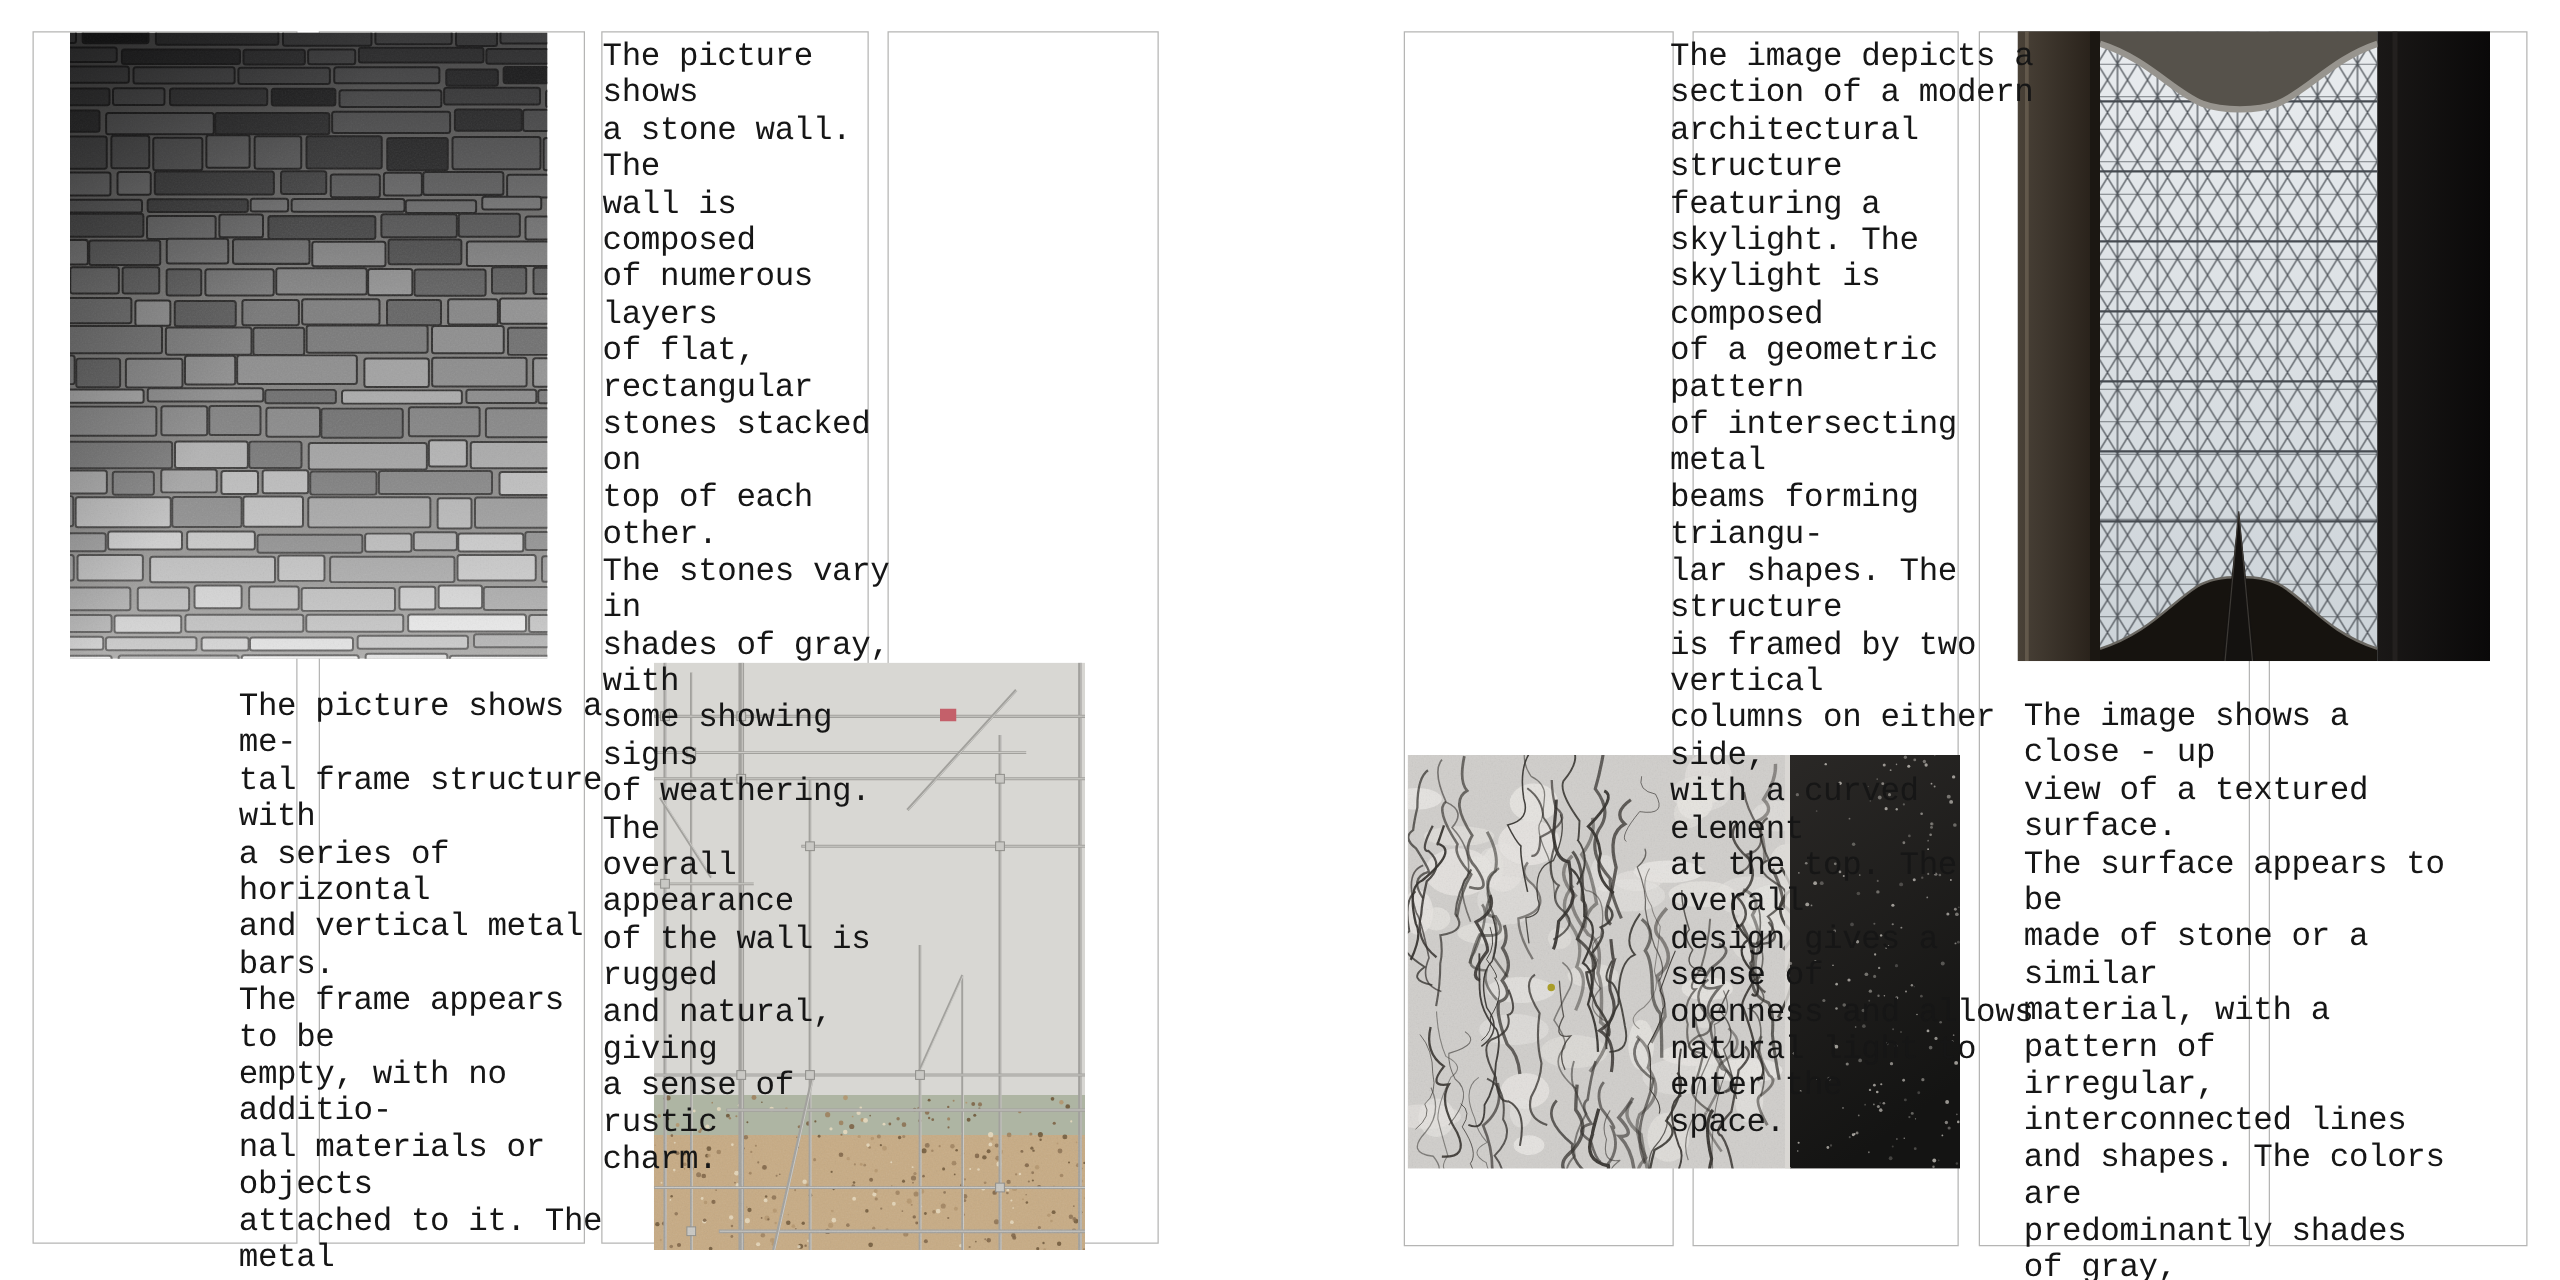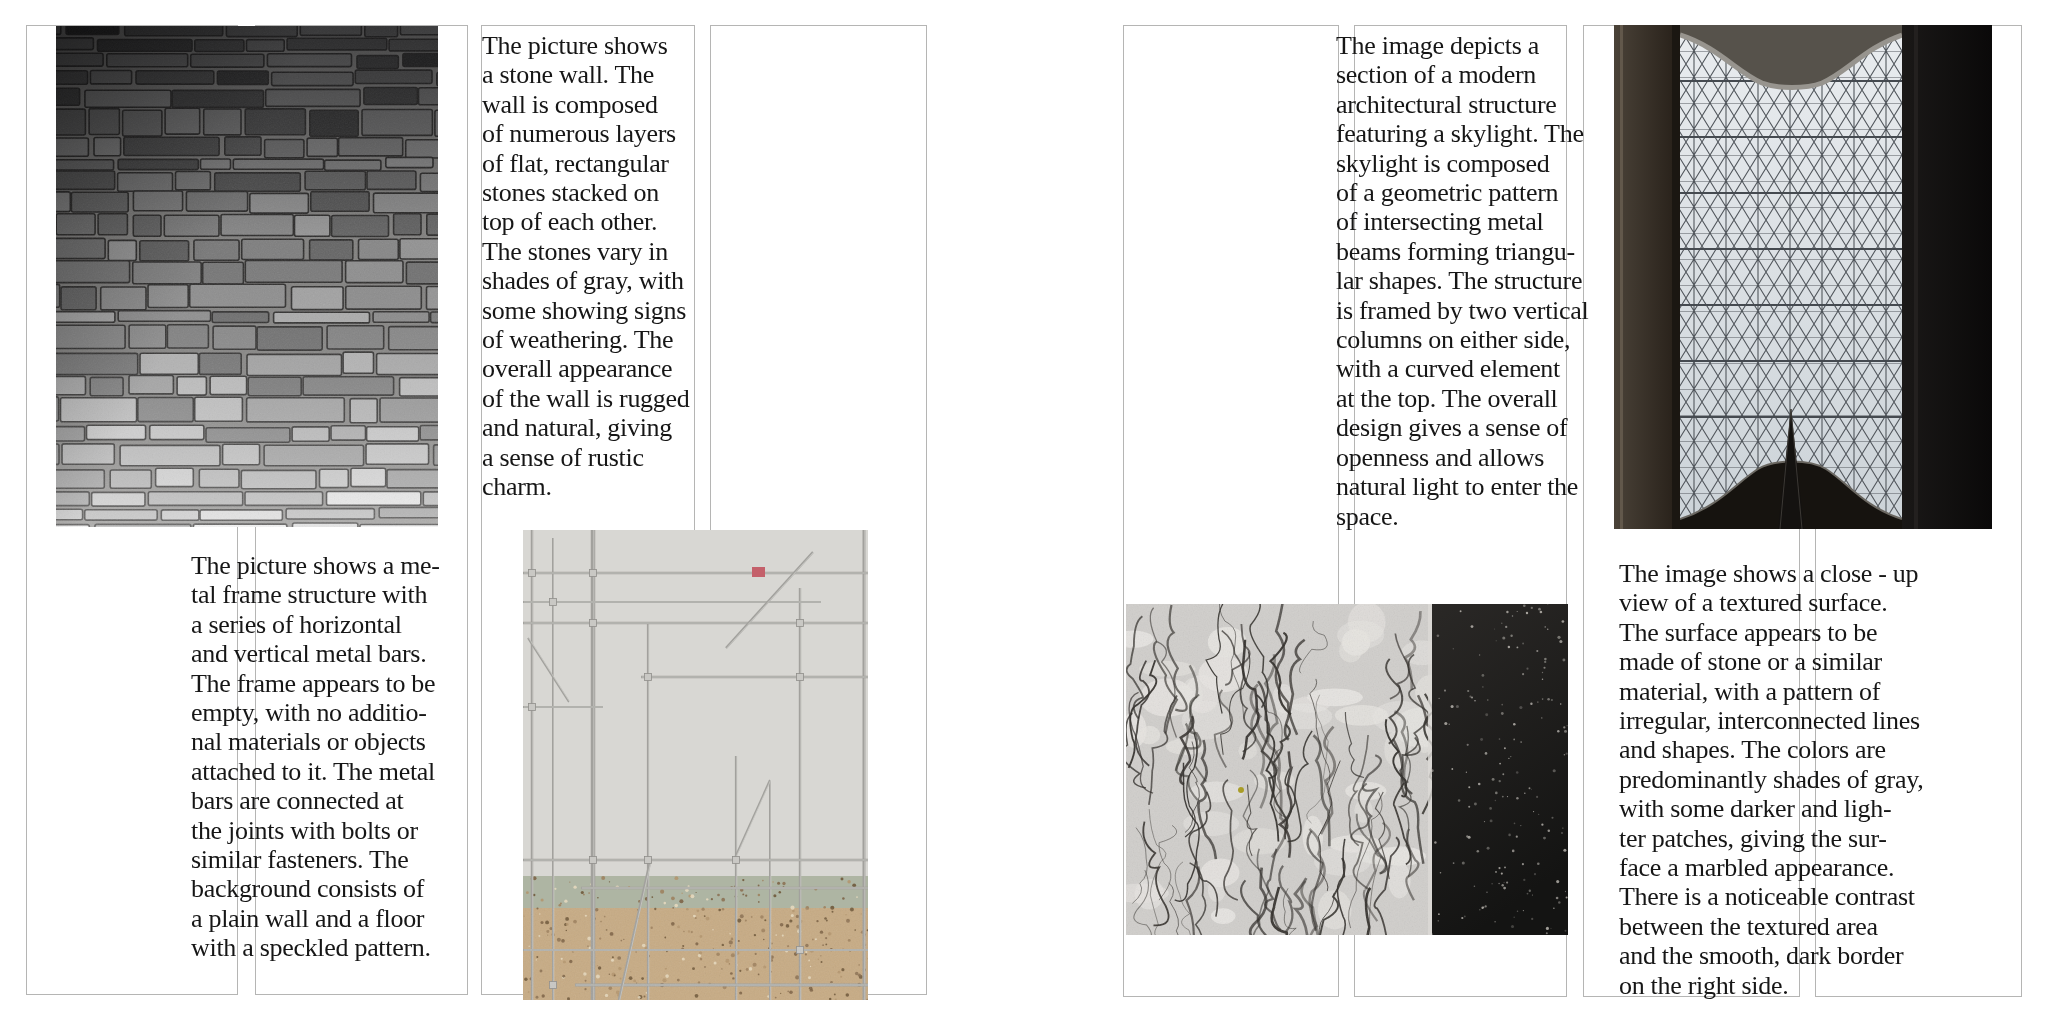--- a/index.html
+++ b/index.html
@@ -1,20 +1,20 @@
 <!DOCTYPE html>
 <html><head>
 <meta charset="utf-8">
 <title>spread</title>
 <style>
   * { margin:0; padding:0; box-sizing:border-box; }
   html,body { background:#ffffff; }
   #canvas {
     position:relative; width:2048px; height:1024px; background:#ffffff;
-    font-family:Liberation Serif, serif; overflow:hidden;
+    font-family:Liberation Mono, monospace; overflow:hidden;
   }
   .rule-box {
     position:absolute; border:1px solid #b5b5b4; background:transparent;
   }
   .photo { position:absolute; overflow:hidden; }
   .photo svg { display:block; width:100%; height:100%; }
   .caption {
     position:absolute; white-space:pre-line;
     font-size:26px; line-height:29.4px; letter-spacing:-0.3px; color:#161616;
   }

